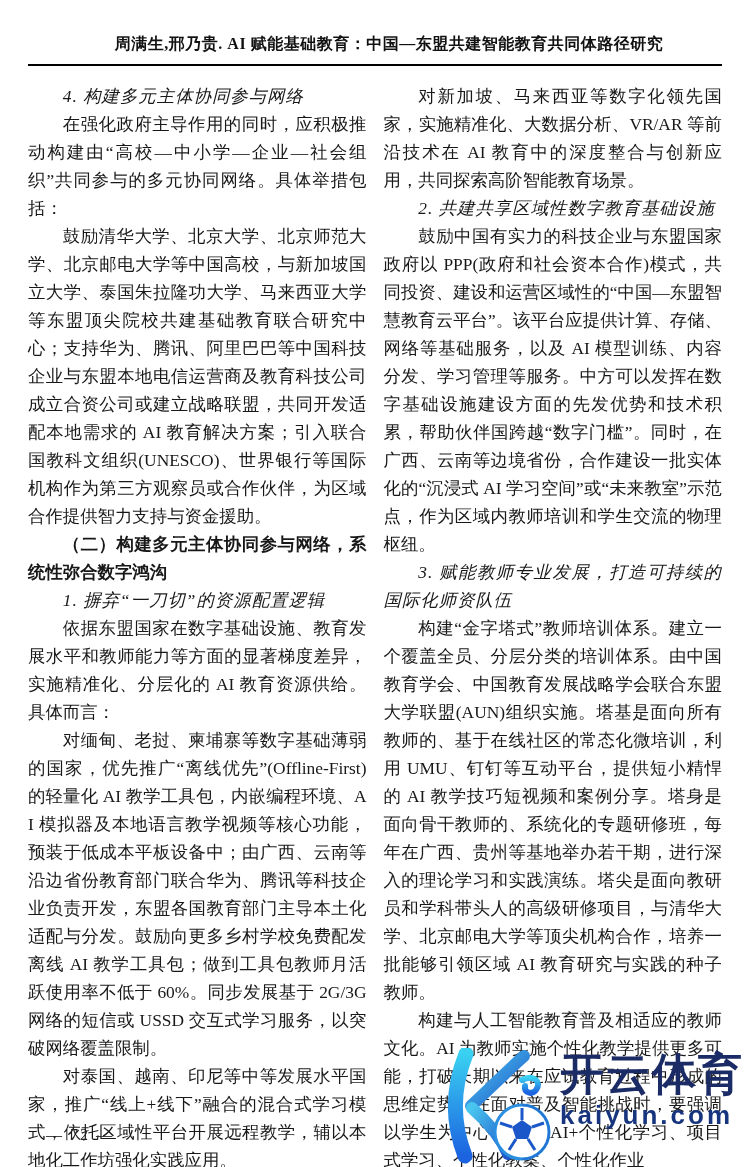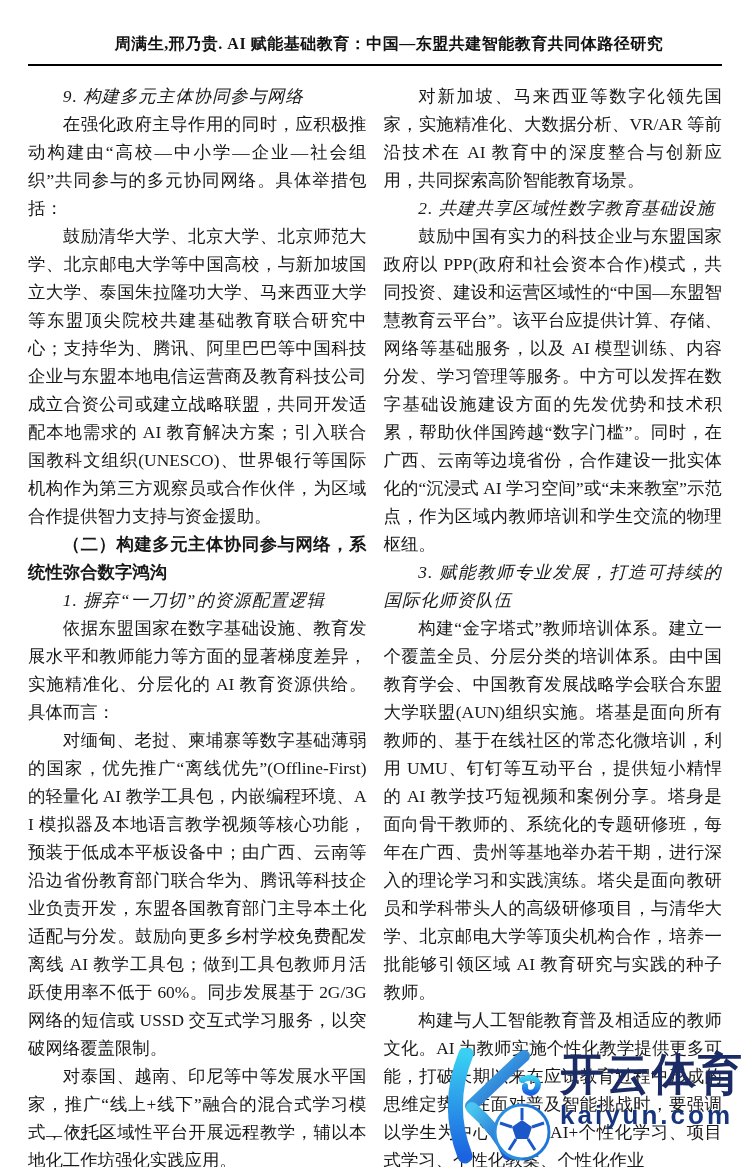--- a/index.html
+++ b/index.html
@@ -55,21 +55,21 @@
 <body>
 
 <div class="page">
 
   <div class="running-head">周满生,邢乃贵. AI 赋能基础教育：中国—东盟共建智能教育共同体路径研究</div>
 
   <div class="header-rule"></div>
 
   <div class="columns">
     <div class="col">
-        <p class="block kai-heading">9. 构建多元主体协同参与网络</p>
+        <p class="block kai-heading">4. 构建多元主体协同参与网络</p>
         <p class="block paragraph">在强化政府主导作用的同时，应积极推动构建由“高校—中小学—企业—社会组织”共同参与的多元协同网络。具体举措包括：</p>
         <p class="block paragraph">鼓励清华大学、北京大学、北京师范大学、北京邮电大学等中国高校，与新加坡国立大学、泰国朱拉隆功大学、马来西亚大学等东盟顶尖院校共建基础教育联合研究中心；支持华为、腾讯、阿里巴巴等中国科技企业与东盟本地电信运营商及教育科技公司成立合资公司或建立战略联盟，共同开发适配本地需求的 AI 教育解决方案；引入联合国教科文组织(UNESCO)、世界银行等国际机构作为第三方观察员或合作伙伴，为区域合作提供智力支持与资金援助。</p>
         <p class="block bold-heading">（二）构建多元主体协同参与网络，系统性弥合数字鸿沟</p>
         <p class="block kai-heading">1. 摒弃“一刀切”的资源配置逻辑</p>
         <p class="block paragraph">依据东盟国家在数字基础设施、教育发展水平和教师能力等方面的显著梯度差异，实施精准化、分层化的 AI 教育资源供给。具体而言：</p>
         <p class="block paragraph">对缅甸、老挝、柬埔寨等数字基础薄弱的国家，优先推广“离线优先”(Offline-First)的轻量化 AI 教学工具包，内嵌编程环境、AI 模拟器及本地语言教学视频等核心功能，预装于低成本平板设备中；由广西、云南等沿边省份教育部门联合华为、腾讯等科技企业负责开发，东盟各国教育部门主导本土化适配与分发。鼓励向更多乡村学校免费配发离线 AI 教学工具包；做到工具包教师月活跃使用率不低于 60%。同步发展基于 2G/3G 网络的短信或 USSD 交互式学习服务，以突破网络覆盖限制。</p>
         <p class="block paragraph">对泰国、越南、印尼等中等发展水平国家，推广“线上+线下”融合的混合式学习模式，依托区域性平台开展远程教学，辅以本地化工作坊强化实践应用。</p>
       </div>
     <div class="col">
         <p class="block paragraph">对新加坡、马来西亚等数字化领先国家，实施精准化、大数据分析、VR/AR 等前沿技术在 AI 教育中的深度整合与创新应用，共同探索高阶智能教育场景。</p>

